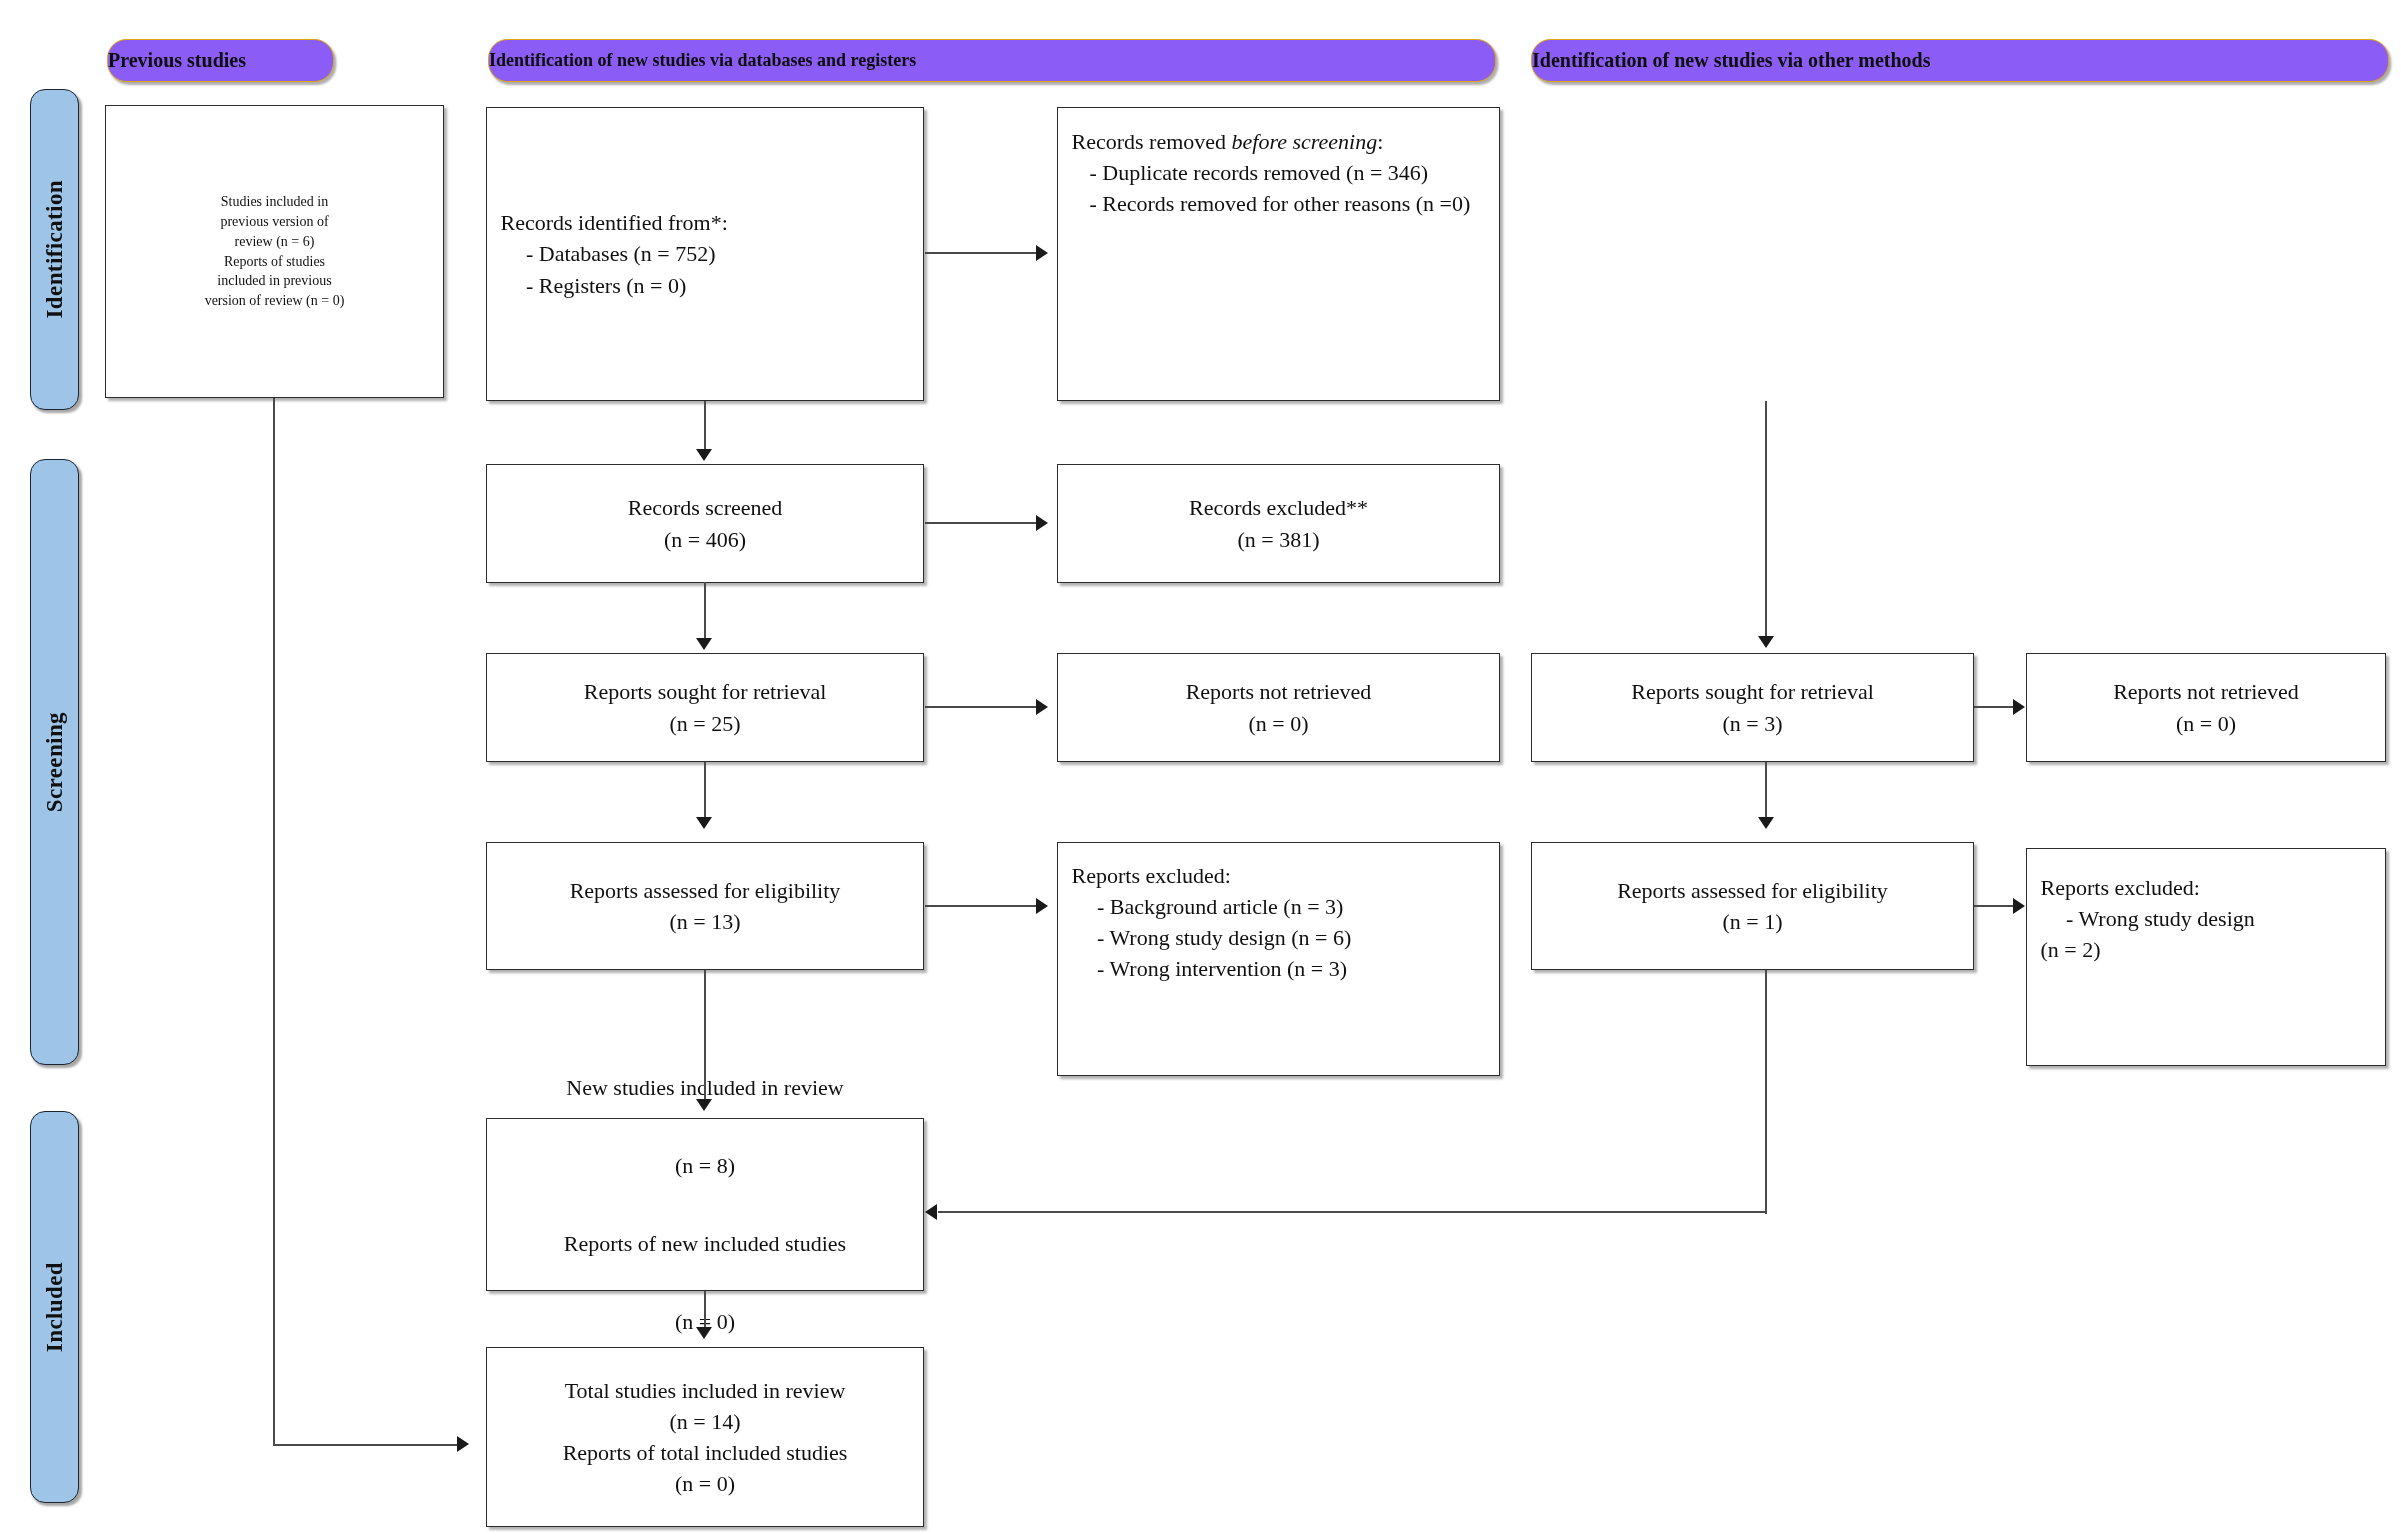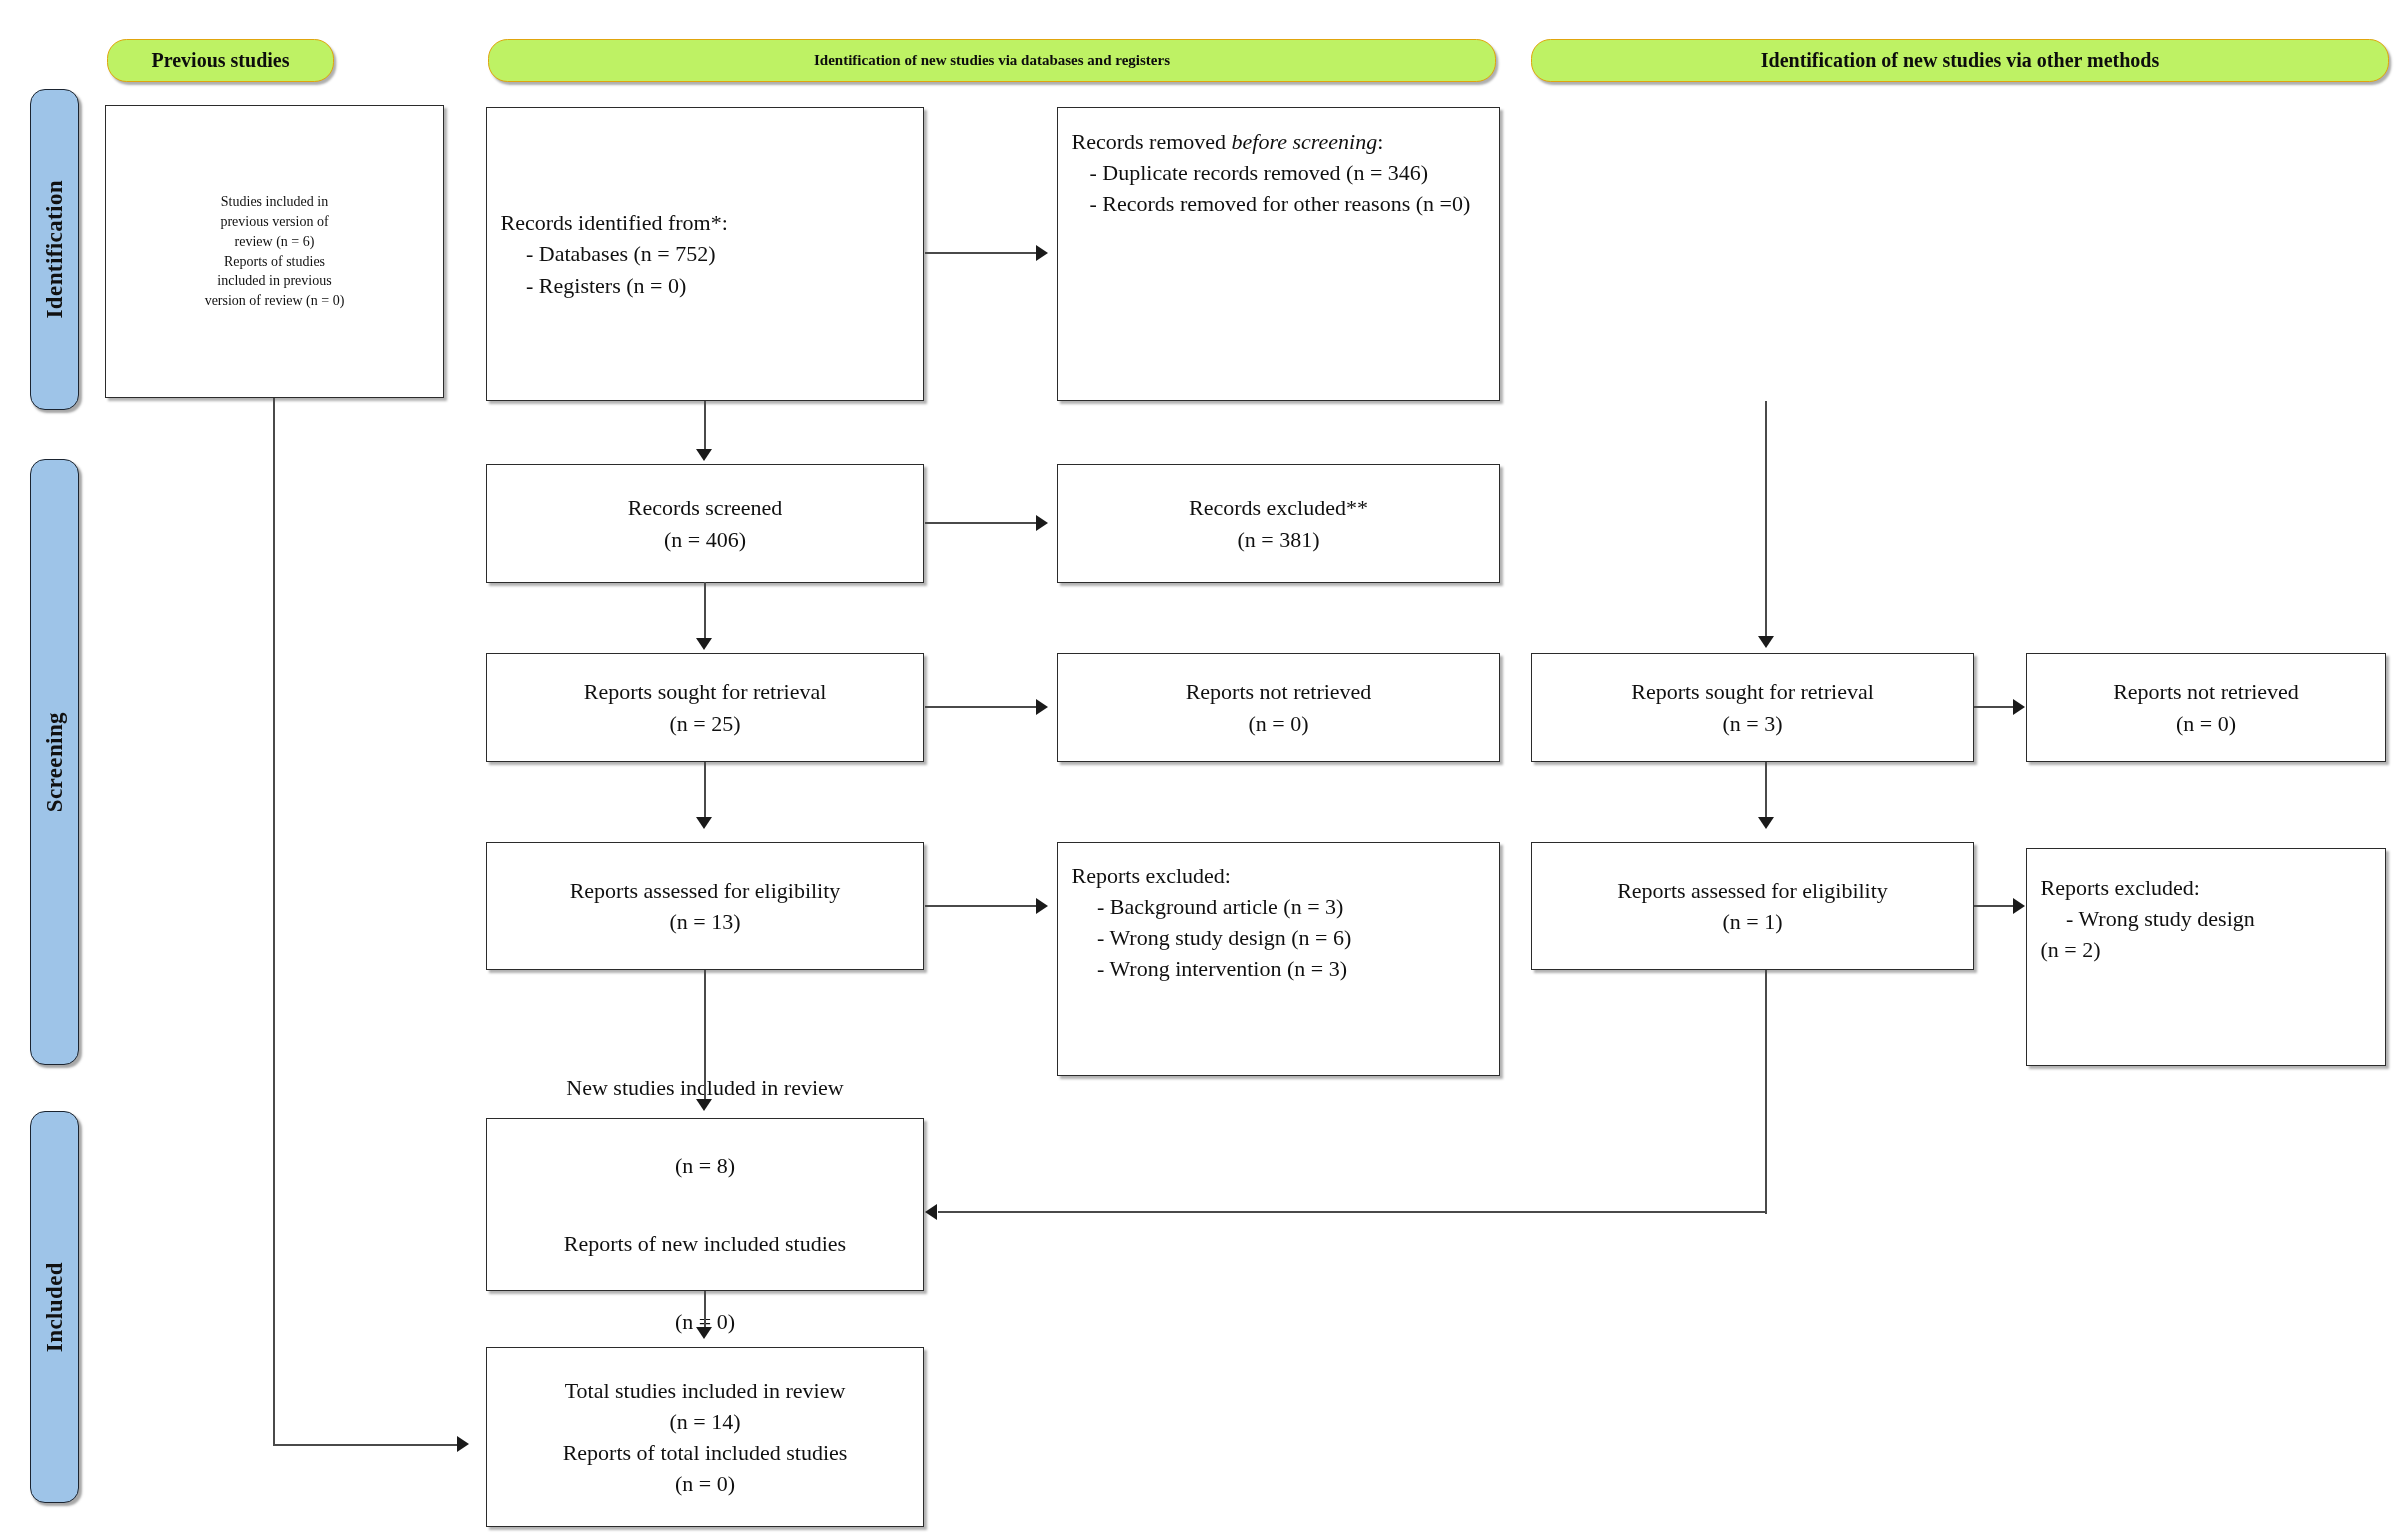--- a/index.html
+++ b/index.html
@@ -3,25 +3,25 @@
 <meta charset="utf-8">
 <title>PRISMA 2020 Flow Diagram</title>
 <style>
   html,body{margin:0;padding:0;background:#ffffff;}
   body{font-family:"Liberation Serif","DejaVu Serif",serif;}
   #stage{position:relative;width:2401px;height:1538px;background:#ffffff;overflow:hidden;}
 
   
   .banner{
     position:absolute;
-    background:#bef264;
+    background:#8b5cf6;
     border:0.8px solid #E0A50D;
     border-radius:19.5px;
     box-shadow:2.3px 3px 2.3px rgba(0,0,0,.32);
-    display:flex;align-items:center;justify-content:center;
+    display:flex;align-items:center;justify-content:flex-start;
     font-weight:bold;
     color:#0d0d0d;
     text-align:center;
     line-height:1.15;
   }
 
   
   .phase{
     position:absolute;
     background:#9EC4E8;
@@ -73,21 +73,21 @@
 </style>
 </head>
 <body>
 
 <div id="stage">
 
   <div class="banner" style="left:107px;top:39px;width:225px;height:41px;font-size:20px;">
     <span>Previous studies</span>
   </div>
 
-  <div class="banner" style="left:488px;top:39px;width:1006px;height:41px;font-size:15px;">
+  <div class="banner" style="left:488px;top:39px;width:1006px;height:41px;font-size:18px;">
     <span>Identification of new studies via databases and registers</span>
   </div>
 
   <div class="banner" style="left:1531px;top:39px;width:856px;height:41px;font-size:20px;">
     <span>Identification of new studies via other methods</span>
   </div>
 
   <div class="phase" style="left:30px;top:89px;width:47px;height:319px;">
     <span>Identification</span>
   </div>

